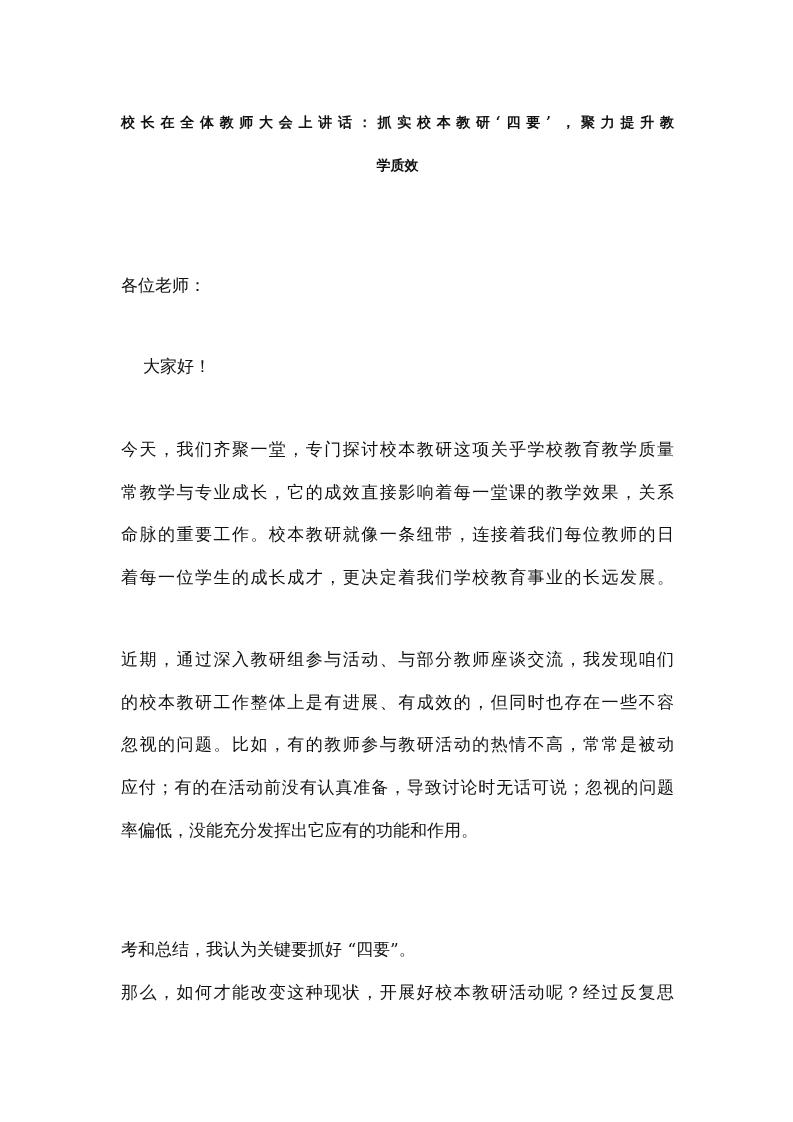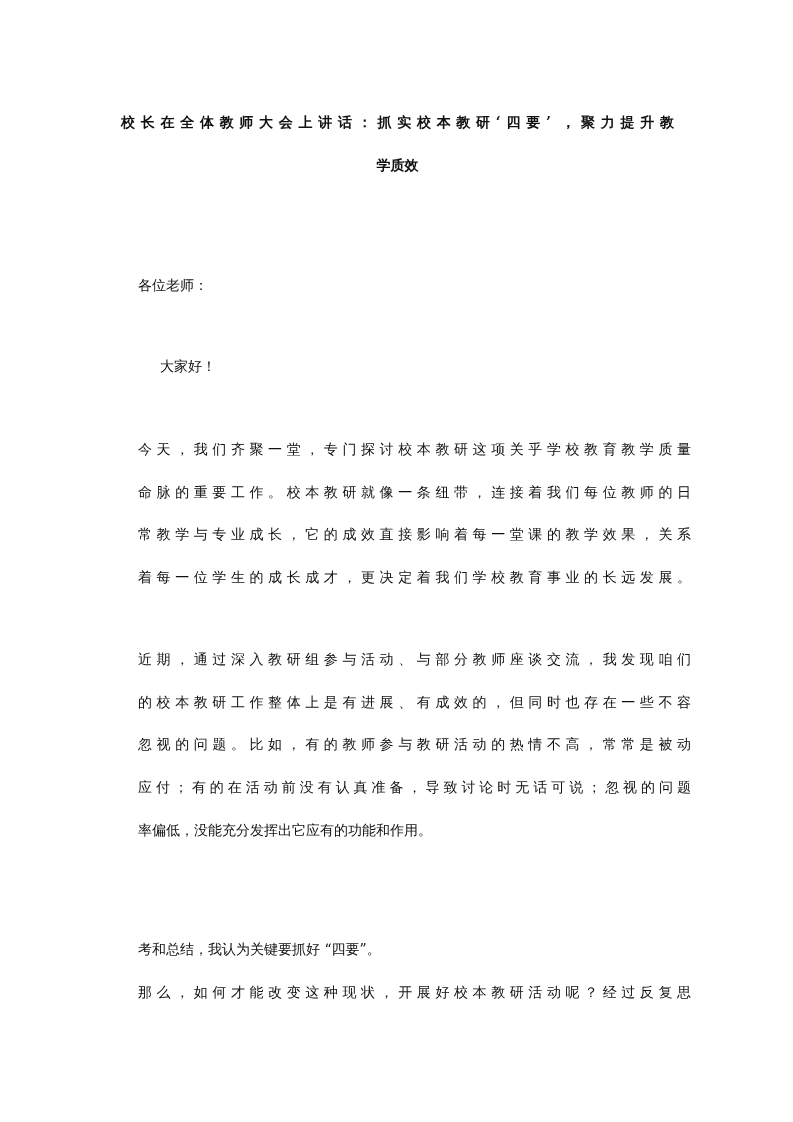--- a/index.html
+++ b/index.html
@@ -2,21 +2,21 @@
 <html><head>
 <meta charset="utf-8">
 <style>
   html, body { margin: 0; padding: 0; background: #ffffff; }
   body { width: 793px; height: 1122px; position: relative; overflow: hidden;
          font-family: "DejaVu Serif", "Liberation Serif", serif; color: #111; }
   .page { position: absolute; left: 121px; top: 0; width: 553px; }
   .title { position: absolute; top: 102px; left: 0; width: 553px;
            font-size: 14px; font-weight: bold; line-height: 41px;
            text-align: center; letter-spacing: 0px; }
-  .para { position: absolute; left: 17px; width: 553px; font-size: 14px;
+  .para { position: absolute; left: 0; width: 553px; font-size: 17px;
           line-height: 42.7px; text-align: justify; letter-spacing: 0px; }
   .line { display: block; white-space: nowrap; height: 42.7px; text-align-last: justify; }
   .line.last { text-align-last: left; }
 </style>
 </head>
 <body>
 
 <div class="page">
   <div class="title">
     <span class="line" style="text-align-last:justify;">校长在全体教师大会上讲话：抓实校本教研‘四要’ ，聚力提升教</span>
@@ -26,22 +26,22 @@
   <div class="para" style="top:264px;">
     <span class="line last">各位老师：</span>
   </div>
 
   <div class="para" style="top:345px;margin-left:22px;">
     <span class="line last">大家好！</span>
   </div>
 
   <div class="para" style="top:428px;">
     <span class="line">今天，我们齐聚一堂，专门探讨校本教研这项关乎学校教育教学质量</span>
+    <span class="line">常教学与专业成长，它的成效直接影响着每一堂课的教学效果，关系</span>
     <span class="line">命脉的重要工作。校本教研就像一条纽带，连接着我们每位教师的日</span>
-    <span class="line">常教学与专业成长，它的成效直接影响着每一堂课的教学效果，关系</span>
     <span class="line">着每一位学生的成长成才，更决定着我们学校教育事业的长远发展。</span>
   </div>
 
   <div class="para" style="top:638px;">
     <span class="line">近期，通过深入教研组参与活动、与部分教师座谈交流，我发现咱们</span>
     <span class="line">的校本教研工作整体上是有进展、有成效的，但同时也存在一些不容</span>
     <span class="line">忽视的问题。比如，有的教师参与教研活动的热情不高，常常是被动</span>
     <span class="line">应付；有的在活动前没有认真准备，导致讨论时无话可说；忽视的问题</span>
     <span class="line last">率偏低，没能充分发挥出它应有的功能和作用。</span>
   </div>

